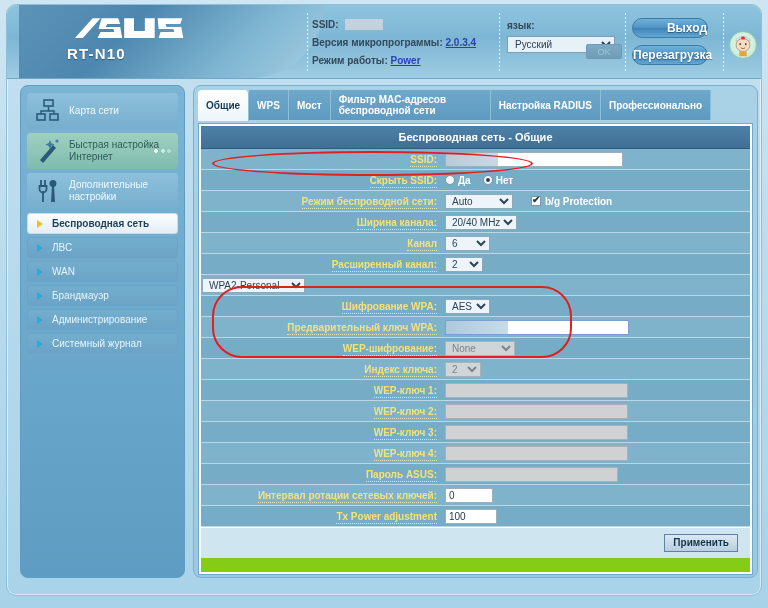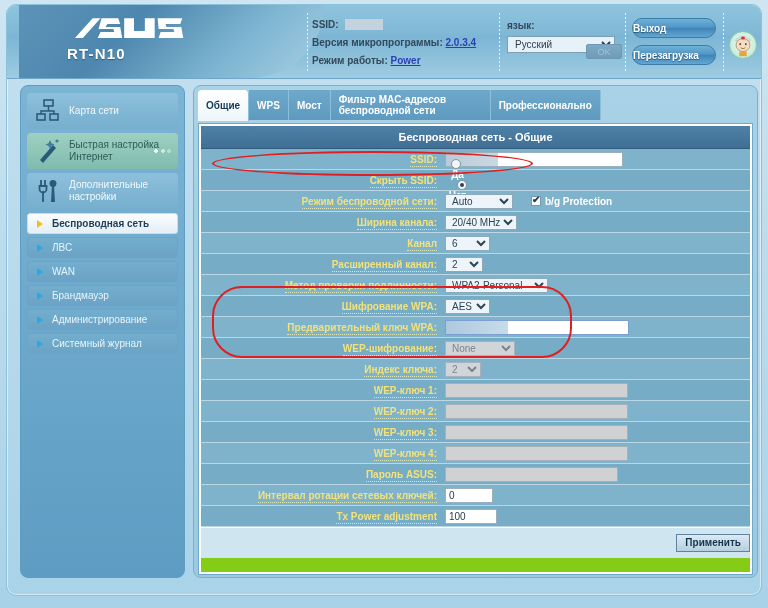--- a/index.html
+++ b/index.html
@@ -75,25 +75,25 @@
   }
   #lang-ok {
     position: absolute; right: 0; top: 24px;
     width: 36px; height: 15px;
     background: linear-gradient(180deg,#7fa9c4,#6f9cb8);
     border: 1px solid #6d99b5; border-radius: 2px;
     color: #9dc4da; font-size: 9px; text-align:center; line-height:14px;
   }
   #btn-col { position: absolute; left: 625px; top: 13px; width: 90px; }
   .topbtn {
-    display:block; width: 84px; height: 20px; margin-bottom: 7px;
+    display:block; width: 76px; height: 20px; margin-bottom: 7px;
     background: linear-gradient(180deg,#6fb3da 0%, #4f93c4 48%, #3f84b8 52%, #63a8d2 100%);
     border: 1px solid #3a7ca8; border-radius: 10px;
-    color: #ffffff; font-size: 10px; font-weight: bold;
-    text-align: left; line-height: 19px;
+    color: #ffffff; font-size: 12px; font-weight: bold;
+    text-align: right; line-height: 19px;
     text-shadow: 0 1px 1px rgba(0,0,0,.4);
     cursor: pointer;
   }
   #mascot {
     position: absolute; left: 722px; top: 26px;
     width: 28px; height: 28px; border-radius: 50%;
     background: radial-gradient(circle at 50% 45%, #f3fbf6 0%, #cfeedd 60%, #9ed8bd 100%);
     border: 1px solid #8ccbae;
   }
   
@@ -244,21 +244,21 @@
     background: #ffffff;
     border: 1px solid #9ab0bd;
   }
   .redact-input::before {
     content:""; position:absolute; left:0; top:0;
     width: 52px; height: 100%;
     background: linear-gradient(90deg,#b8cbd8,#c9d9e3);
   }
   .redact-input.wpa { width: 184px; border-color:#7b9fd0; }
   .redact-input.wpa::before { width: 62px; background: linear-gradient(90deg,#aec8de,#c6dcea); }
-  .radio-wrap { display:flex; align-items:center; font-size:10px; color:#ffffff; font-weight:bold;flex-direction:column;}
+  .radio-wrap { display:flex; align-items:center; font-size:10px; color:#ffffff; font-weight:bold;}
   .radio {
     width: 10px; height: 10px; border-radius: 50%;
     background: #f1f6f9; border: 1px solid #7d97a6;
     margin-right: 3px; position: relative;
   }
   .radio.on::after {
     content:""; position:absolute; left:2px; top:2px;
     width: 4px; height:4px; border-radius:50%; background:#2d4456;
   }
   .radio-wrap .r2 { margin-left: 12px; }
@@ -268,20 +268,21 @@
     background: #ffffff; border: 1px solid #7d97a6;
     margin-right: 4px; position: relative;
   }
   .chk.on::after {
     content:"\2714"; position:absolute; left: 0px; top:-3px;
     font-size: 10px; color:#14405f;
   }
   #apply-row {
     height: 31px; background: #cfe6f1;
     display:flex; align-items:center; justify-content:flex-end;
+    padding-right: 12px;
     border-top: 1px solid #ffffff;
   }
   #apply-btn {
     height: 18px; min-width: 62px; padding: 0 8px;
     background: linear-gradient(180deg,#dbe9f2,#b7cfdf);
     border: 1px solid #5f83a0;
     font-size: 10px; color: #12344c; font-weight: bold;
     line-height: 16px; text-align:center;
     cursor: pointer;
   }
@@ -425,20 +426,21 @@
       </div>
     </div>
 
     <div id="main">
 
       <div id="tabs">
         <div class="tab active">Общие</div>
         <div class="tab">WPS</div>
         <div class="tab">Мост</div>
         <div class="tab t-wide">Фильтр MAC-адресов беспроводной сети</div>
+        <div class="tab">Настройка RADIUS</div>
         <div class="tab">Профессионально</div>
       </div>
 
       <div id="panel">
         <div id="panel-inner">
 
           <div id="panel-title">
             <span>Беспроводная сеть - Общие</span>
             
           </div>
@@ -498,21 +500,20 @@
             <div class="row even">
               <div class="lbl"><span>Расширенный канал:</span></div>
               <div class="fld">
                 <select class="ctl" style="width:38px">
                   <option>2</option>
                 </select>
               </div>
             </div>
 
             <div class="row odd">
-              <div class="lbl"><span>Метод проверки подлинности:</span></div>
               <div class="fld">
                 <select class="ctl" style="width:103px">
                   <option>WPA2-Personal</option>
                 </select>
               </div>
             </div>
 
             <div class="row even">
               <div class="lbl"><span>Шифрование WPA:</span></div>
               <div class="fld">

